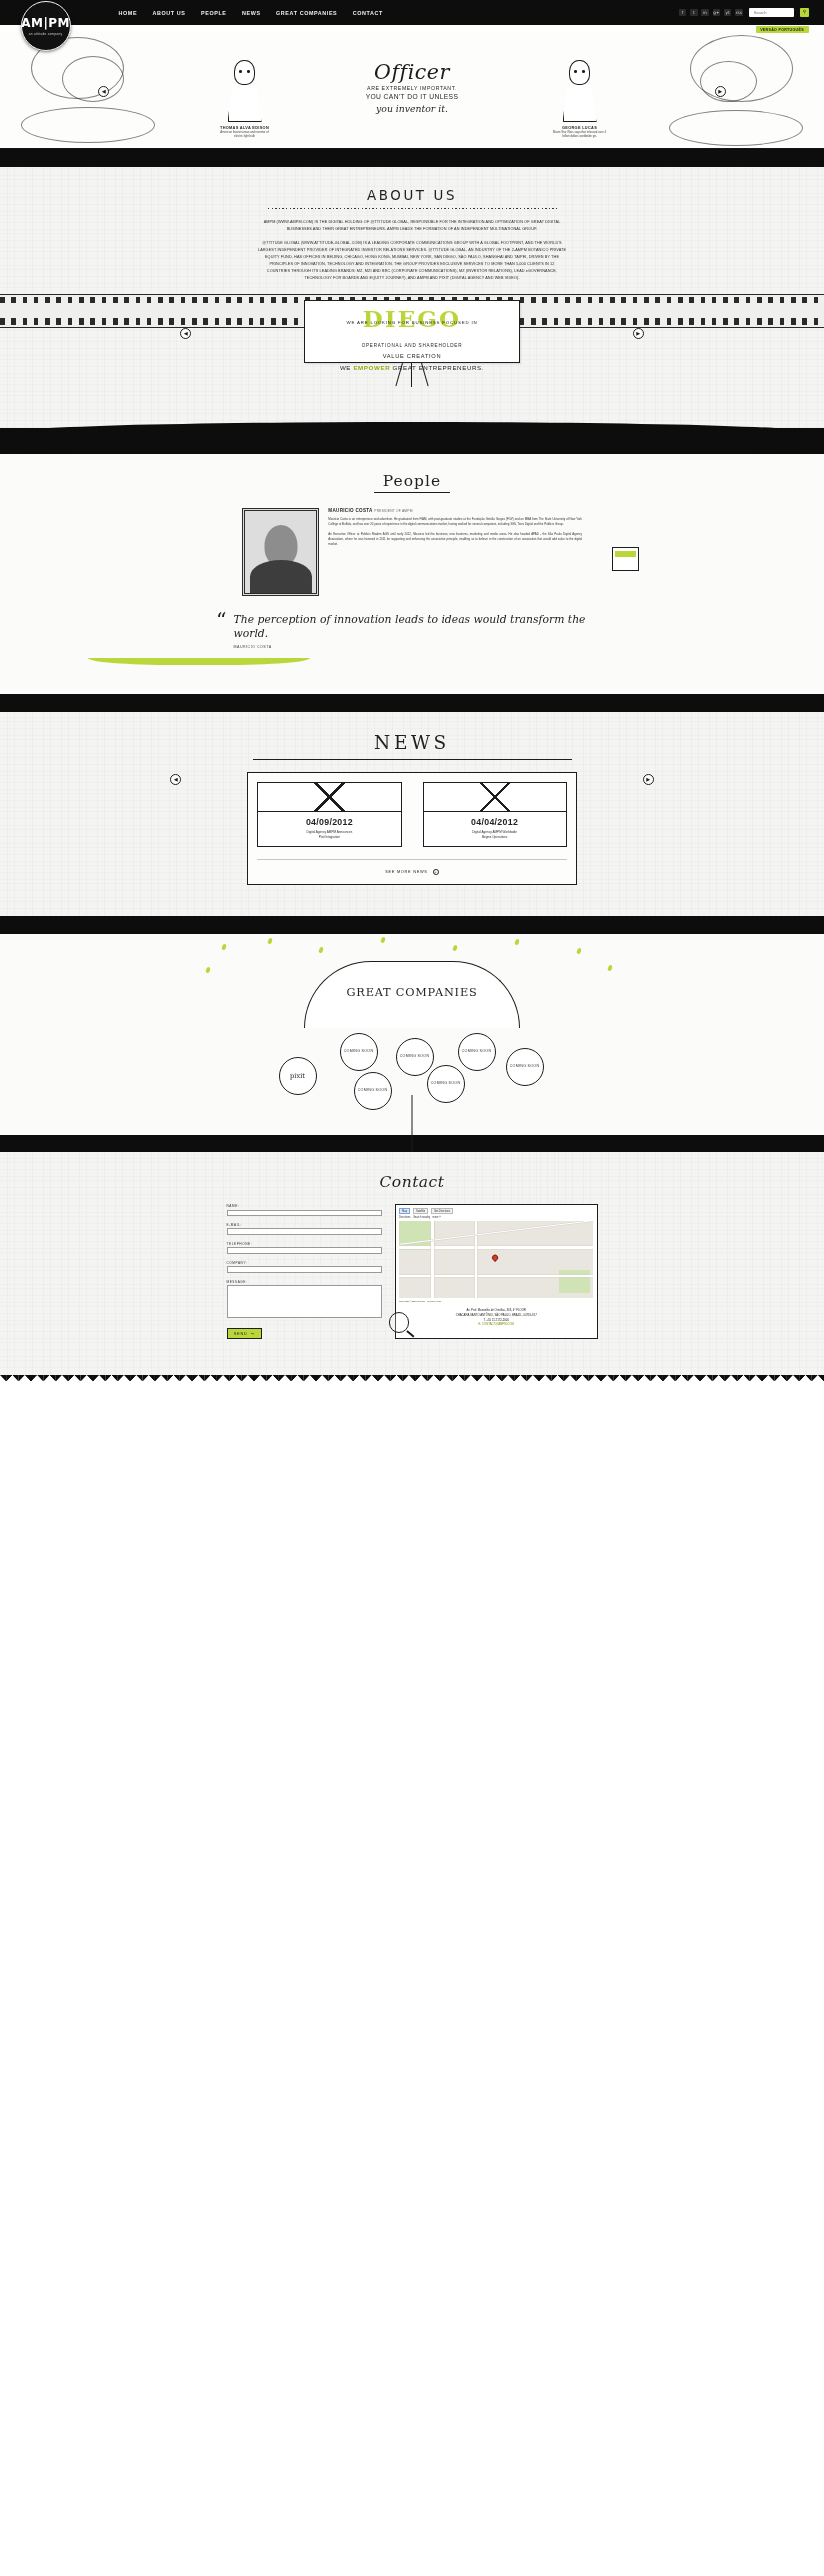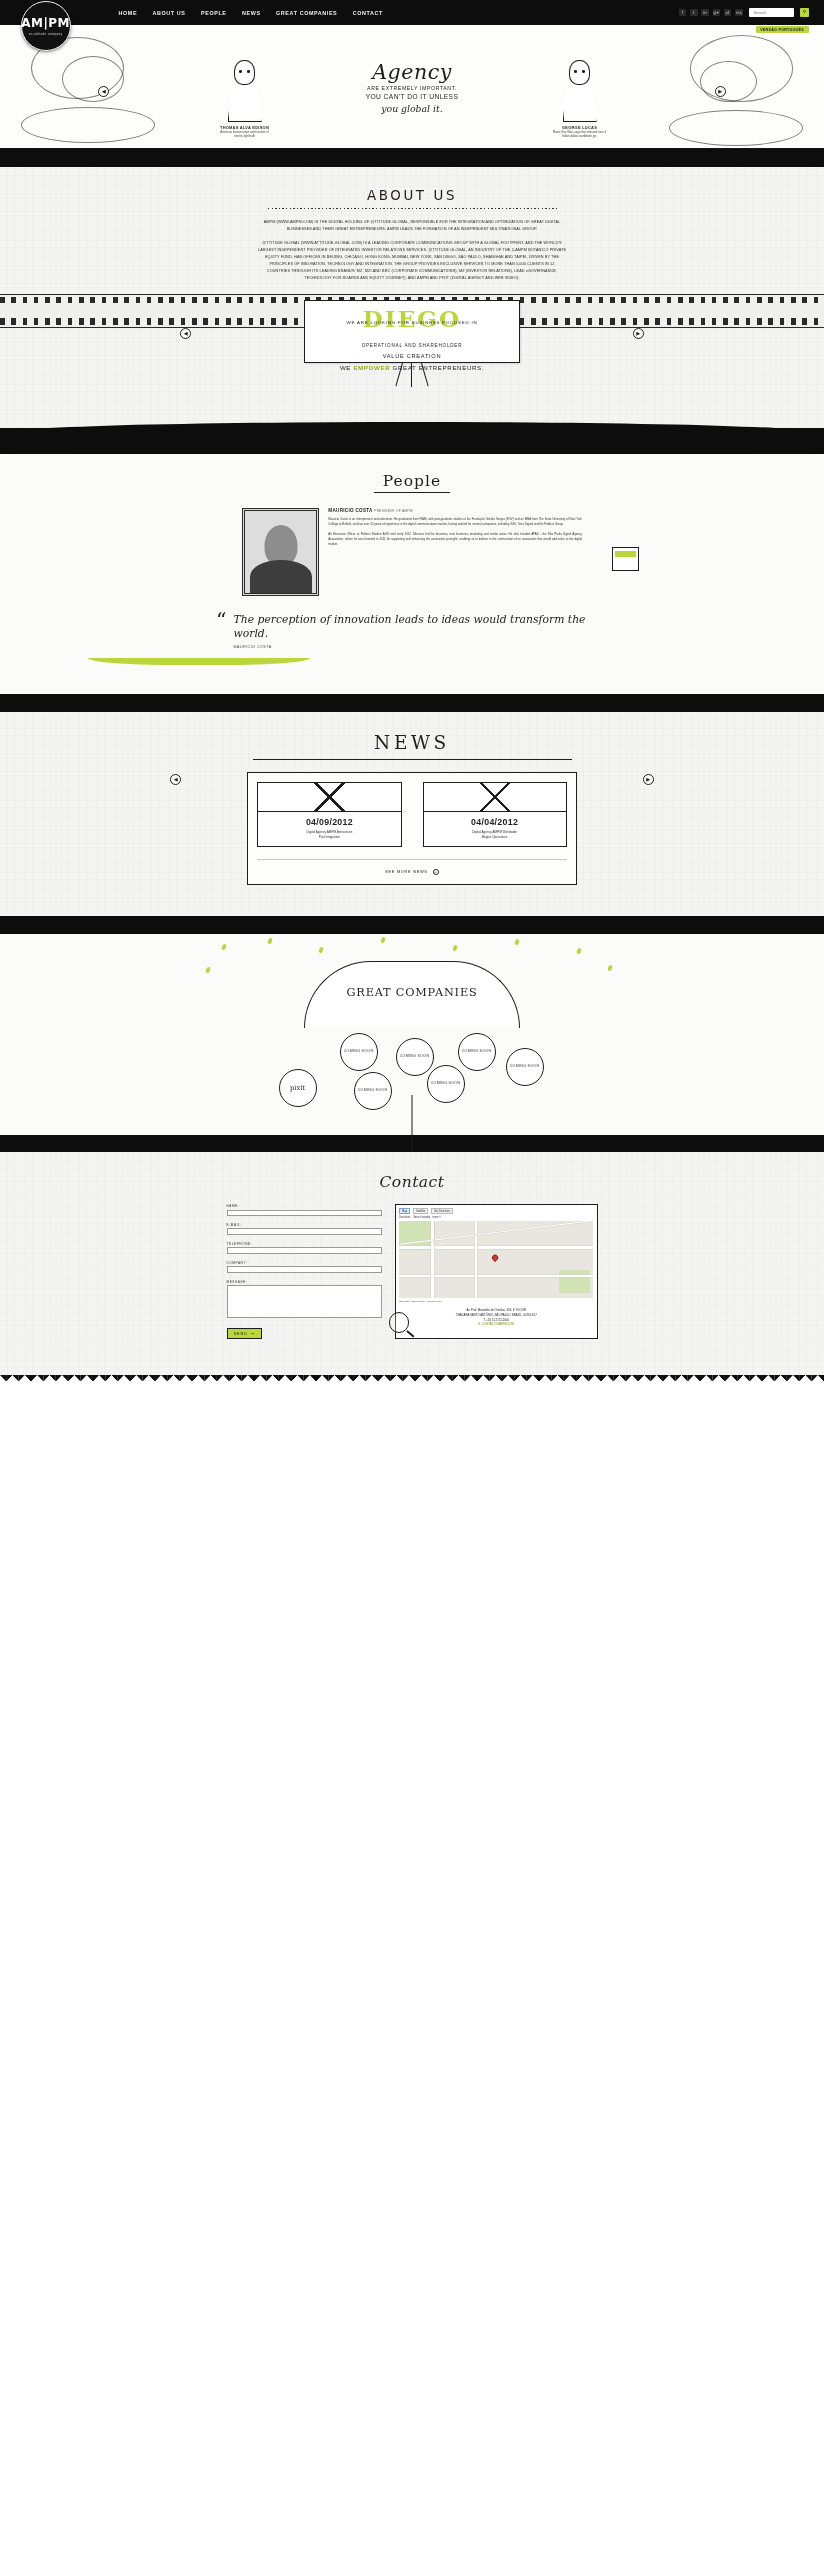--- a/index.html
+++ b/index.html
@@ -515,24 +515,24 @@
     <div class="swirl" style="right:20.6px;bottom:2.1px;width:134px;height:36px;"></div>
 
     <div class="person" style="left:216px;">
       <div class="head"></div>
       <div class="body"></div>
       <div class="nm">THOMAS ALVA EDISON</div>
       <div class="rl">American businessman and inventor of electric light bulb</div>
     </div>
 
     <div class="dream">
-      <div class="dream-word">Agency</div>
+      <div class="dream-word">Officer</div>
       <div class="dream-l1">ARE EXTREMELY IMPORTANT.</div>
       <div class="dream-l2">YOU CAN'T DO IT UNLESS</div>
-      <div class="dream-l3">you global it.</div>
+      <div class="dream-l3">you inventor it.</div>
     </div>
 
     <div class="person" style="right:216px;">
       <div class="head"></div>
       <div class="body"></div>
       <div class="nm">GEORGE LUCAS</div>
       <div class="rl">Movie Star Wars saga that released over 4 billion dollars worldwide grs</div>
     </div>
 
     <div class="hero-arrow l">◀</div>
@@ -655,21 +655,21 @@
 
     <div class="umbrella">
       <div class="scallop"></div>
       <div class="gc-title">GREAT COMPANIES</div>
     </div>
     <div style="position:relative;width:216px;margin:0 auto;">
       <div class="umb-stick"></div>
     </div>
 
     <div class="bubbles">
-      <div class="bubble brand" style="left:26px;top:44px;">
+      <div class="bubble brand" style="left:26px;top:32px;">
         <span>pixit</span>
       </div>
       <div class="bubble" style="left:87px;top:8.2px;">
         <span>COMING SOON</span>
       </div>
       <div class="bubble" style="left:143px;top:13.4px;">
         <span>COMING SOON</span>
       </div>
       <div class="bubble" style="left:205px;top:8.2px;">
         <span>COMING SOON</span>

